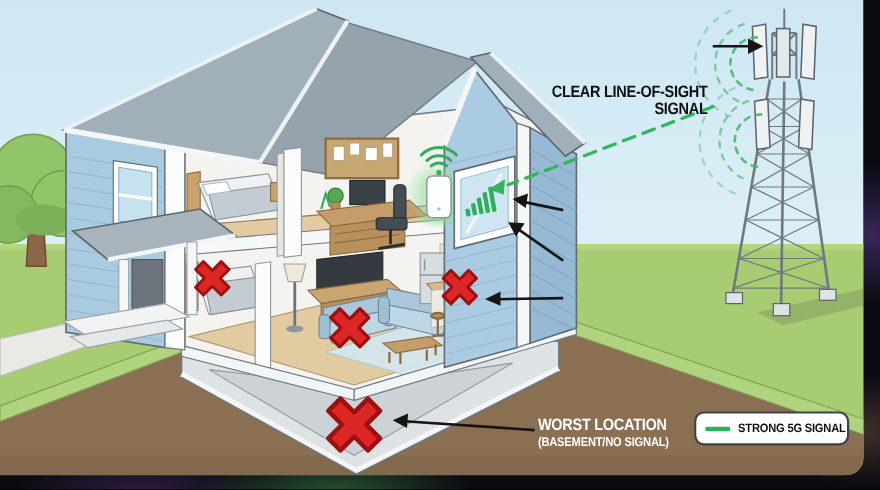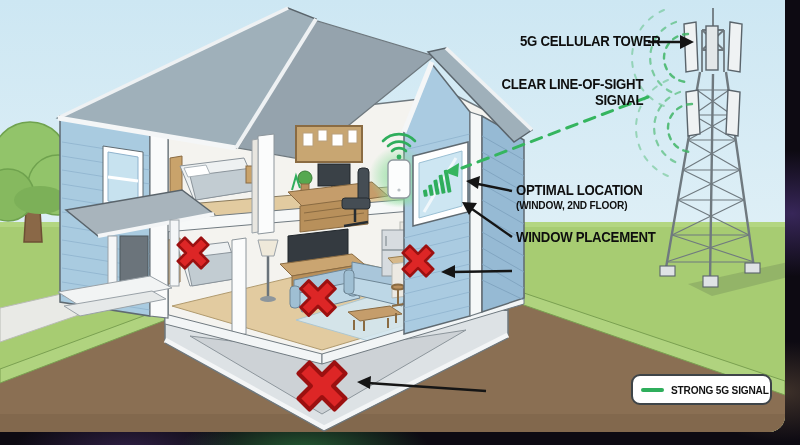--- a/index.html
+++ b/index.html
@@ -315,33 +315,27 @@
             <polygon points="441,272 455,265 455,278" stroke="none"></polygon>
           </g>
       <g>
             <path d="M486,391 L368,383"></path>
             <polygon points="357,382 371,376 370,389" stroke="none"></polygon>
           </g>
     </g>
   </svg>
   </div>
 
-  <div class="lbl" style="left:520px;top:33px">
-    <span class="t">5G CELLULAR TOWER</span>
-  </div>
   <div class="lbl center" style="left:474px;top:76px;width:180px">
     <span class="t">CLEAR LINE-OF-SIGHT</span>
     <span class="t">SIGNAL</span>
   </div>
-  <div class="lbl" style="left:516px;top:182px">
-    <span class="t">OPTIMAL LOCATION</span>
-    <span class="s">(WINDOW, 2ND FLOOR)</span>
-  </div>
-  <div class="lbl" style="left:516px;top:229px">
-    <span class="t">WINDOW PLACEMENT</span>
+  <div class="lbl white" style="left:489px;top:379px">
+    <span class="t">WORST LOCATION</span>
+    <span class="s">(BASEMENT/NO SIGNAL)</span>
   </div>
 
   <div class="legend">
     <div class="row">
       <span class="dash"></span>
       <span class="lab">STRONG 5G SIGNAL</span>
     </div>
   </div>
 </div>
 

